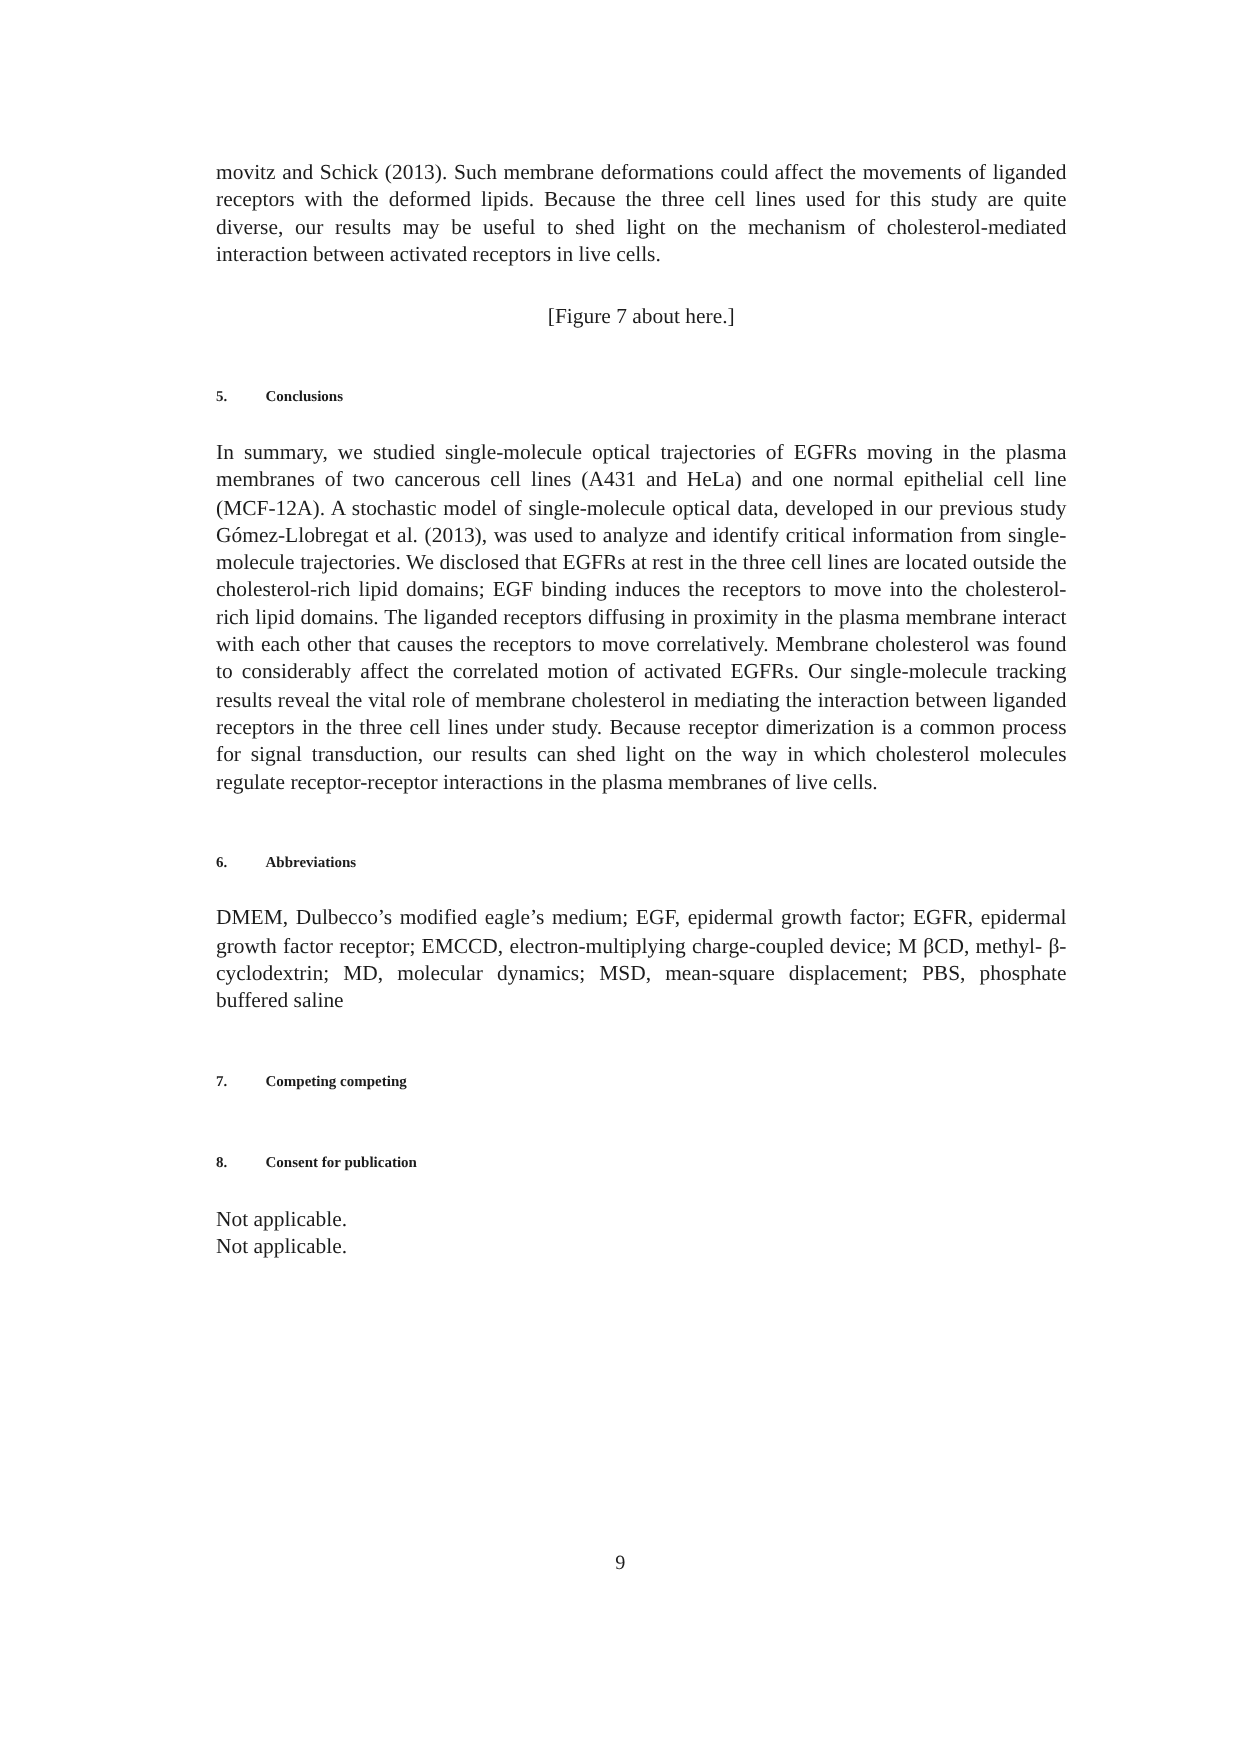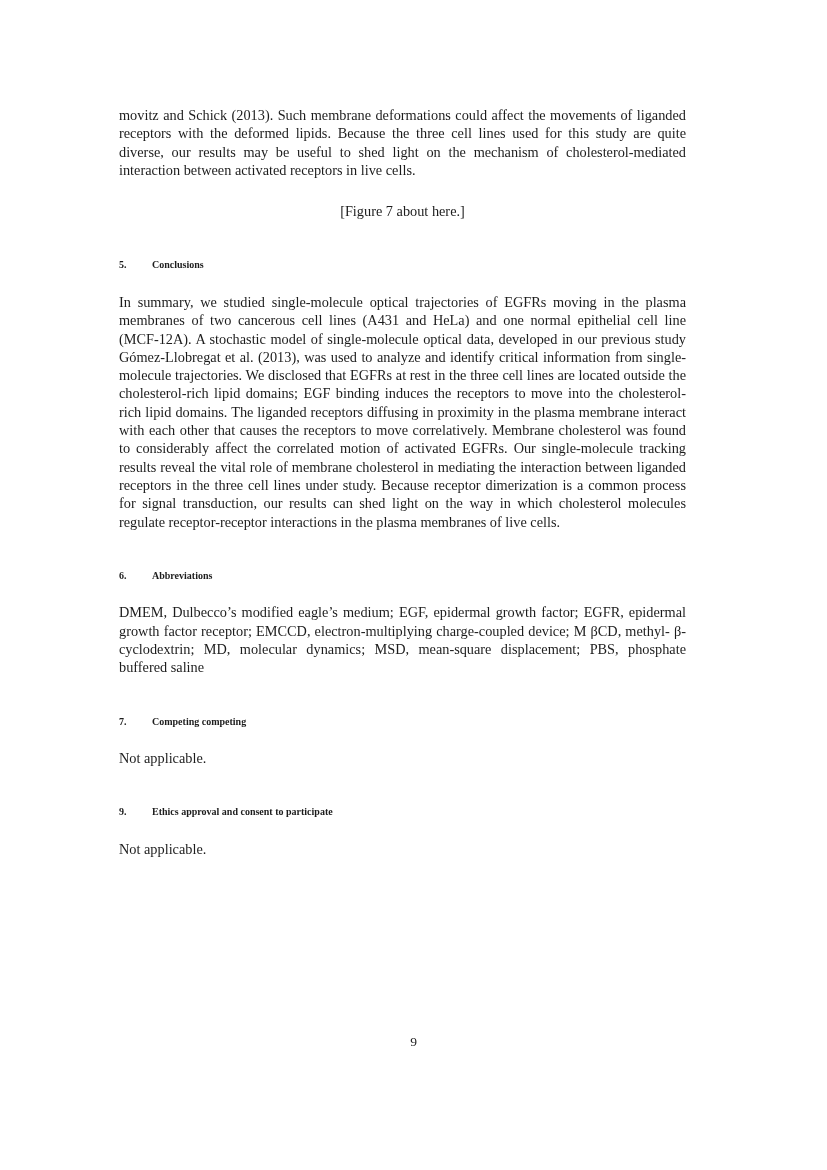--- a/index.html
+++ b/index.html
@@ -9,21 +9,21 @@
     width: 827px;
     height: 1170px;
     background: #ffffff;
     font-family: "Liberation Serif", serif;
     color: #1c1c1c;
     overflow: hidden;
   }
   .content {
     position: absolute;
     top: 106px;
-    left: 119px;
+    left: 144px;
     width: 567px;
   }
   .body-para {
     font-size: 14.3px;
     line-height: 18.3px;
     text-align: justify;
   }
   .figure-line {
     margin-top: 23px;
     font-size: 14.3px;
@@ -76,26 +76,26 @@
       <p class="body-para">DMEM, Dulbecco’s modified eagle’s medium; EGF, epidermal growth factor; EGFR, epidermal growth factor receptor; EMCCD, electron-multiplying charge-coupled device; M βCD, methyl- β-cyclodextrin; MD, molecular dynamics; MSD, mean-square displacement; PBS, phosphate buffered saline</p>
     </div>
 
     <div class="section">
       <h2 class="section-heading">
         <span class="sec-num">7.</span><span>Competing competing</span>
       </h2>
     </div>
 
     <div class="section">
+      <h2 class="section-heading">
+        <span class="sec-num">8.</span><span>Consent for publication</span>
+      </h2>
       <p class="body-para">Not applicable.</p>
     </div>
 
     <div class="section">
-      <h2 class="section-heading">
-        <span class="sec-num">9.</span><span>Ethics approval and consent to participate</span>
-      </h2>
       <p class="body-para">Not applicable.</p>
     </div>
 
   </div>
 
   <div class="page-number">9</div>
 </div>
 
 </body></html>

